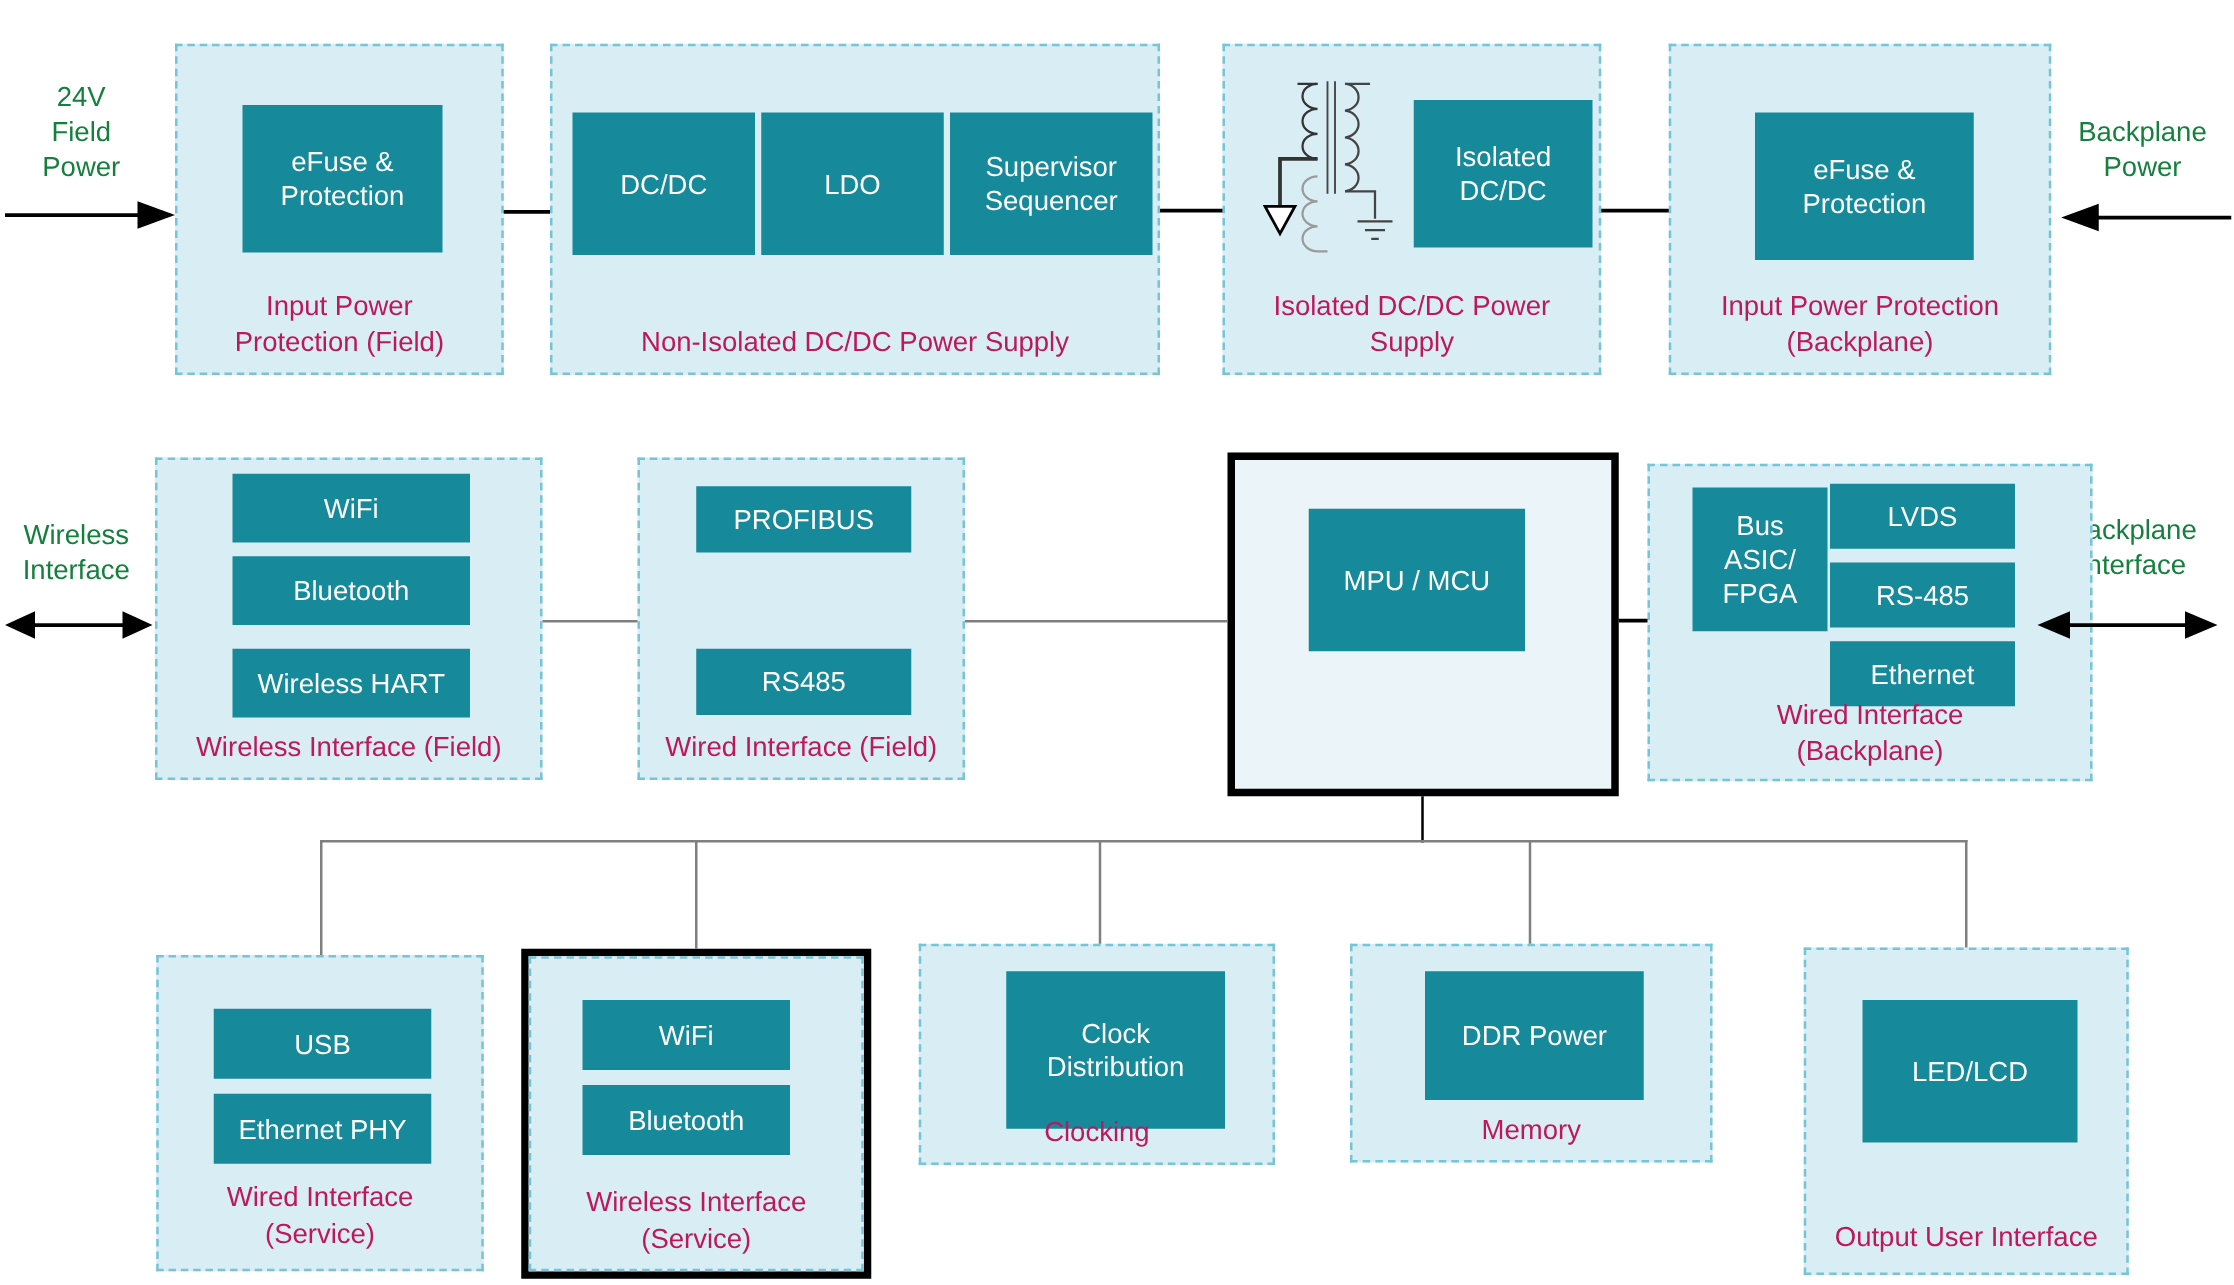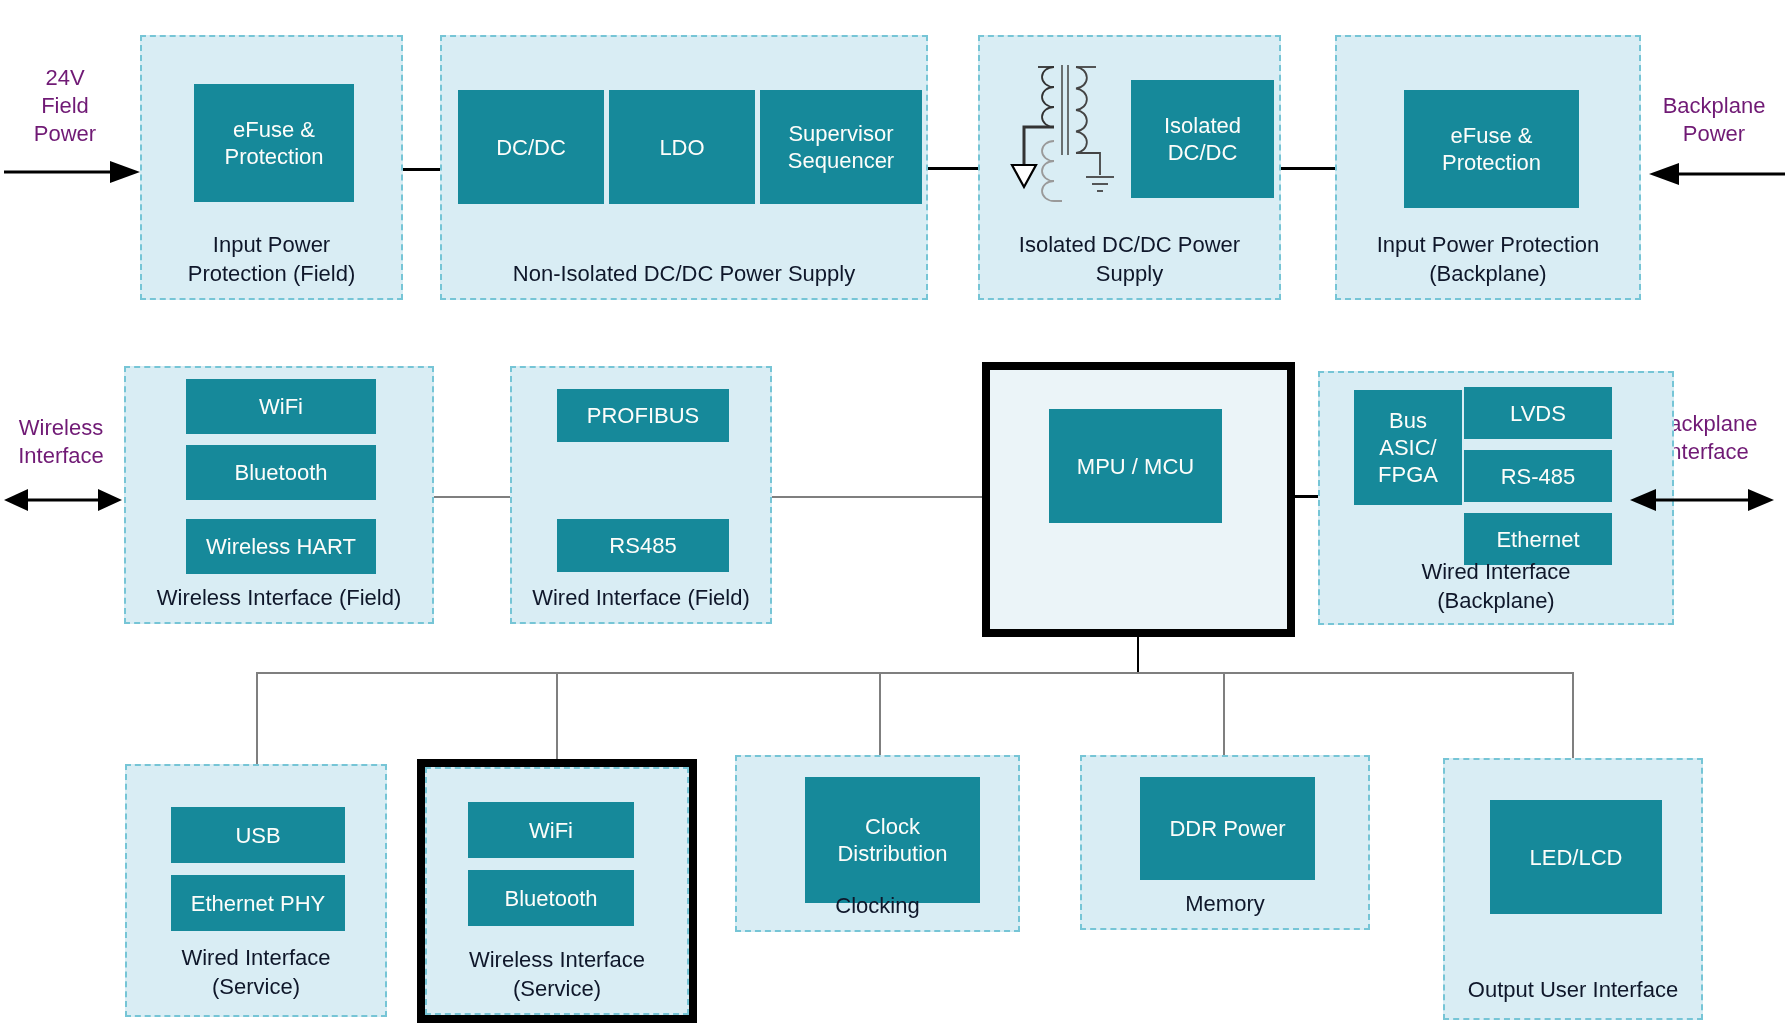--- a/index.html
+++ b/index.html
@@ -1,25 +1,25 @@
 <!DOCTYPE html>
 <html><head>
 <meta charset="utf-8">
 <style>
   html,body{margin:0;padding:0;background:#fff;}
   #canvas{position:relative;width:1787px;height:1028px;background:#ffffff;overflow:hidden;
           font-family:"Liberation Sans", sans-serif;color:#1a1a1a;}
   .group{position:absolute;background:#d9edf4;border:2px dashed #76c5d6;box-sizing:border-box;}
-  .group.hl{background:#ebf4f8;border:8px solid #000000;}
+  .group.hl{background:#ebf4f8;border:6px solid #000000;}
   .inner-dash{position:absolute;inset:0;border:2px dashed #76c5d6;background:#d9edf4;}
   .chip{position:absolute;background:#16899a;color:#fdfdfa;display:flex;align-items:center;justify-content:center;
         text-align:center;font-size:22px;line-height:27px;white-space:pre-line;box-sizing:border-box;z-index:3;}
   .caption{position:absolute;left:0;right:0;text-align:center;font-size:22px;line-height:29px;
-           color:#0f172a;white-space:pre-line;z-index:3;}
-  .ext-label{position:absolute;text-align:center;font-size:22px;line-height:28px;color:#701a75;white-space:pre-line;}
+           color:#be185d;white-space:pre-line;z-index:3;}
+  .ext-label{position:absolute;text-align:center;font-size:22px;line-height:28px;color:#15803d;white-space:pre-line;}
   .conn{position:absolute;z-index:1;}
   .conn.black{background:#000;}
   .conn.gray{background:#7f7f7f;}
   .arrow{position:absolute;z-index:2;}
   .xfmr{position:absolute;z-index:2;}
 </style>
 </head>
 <body>
 
 <div id="canvas">

